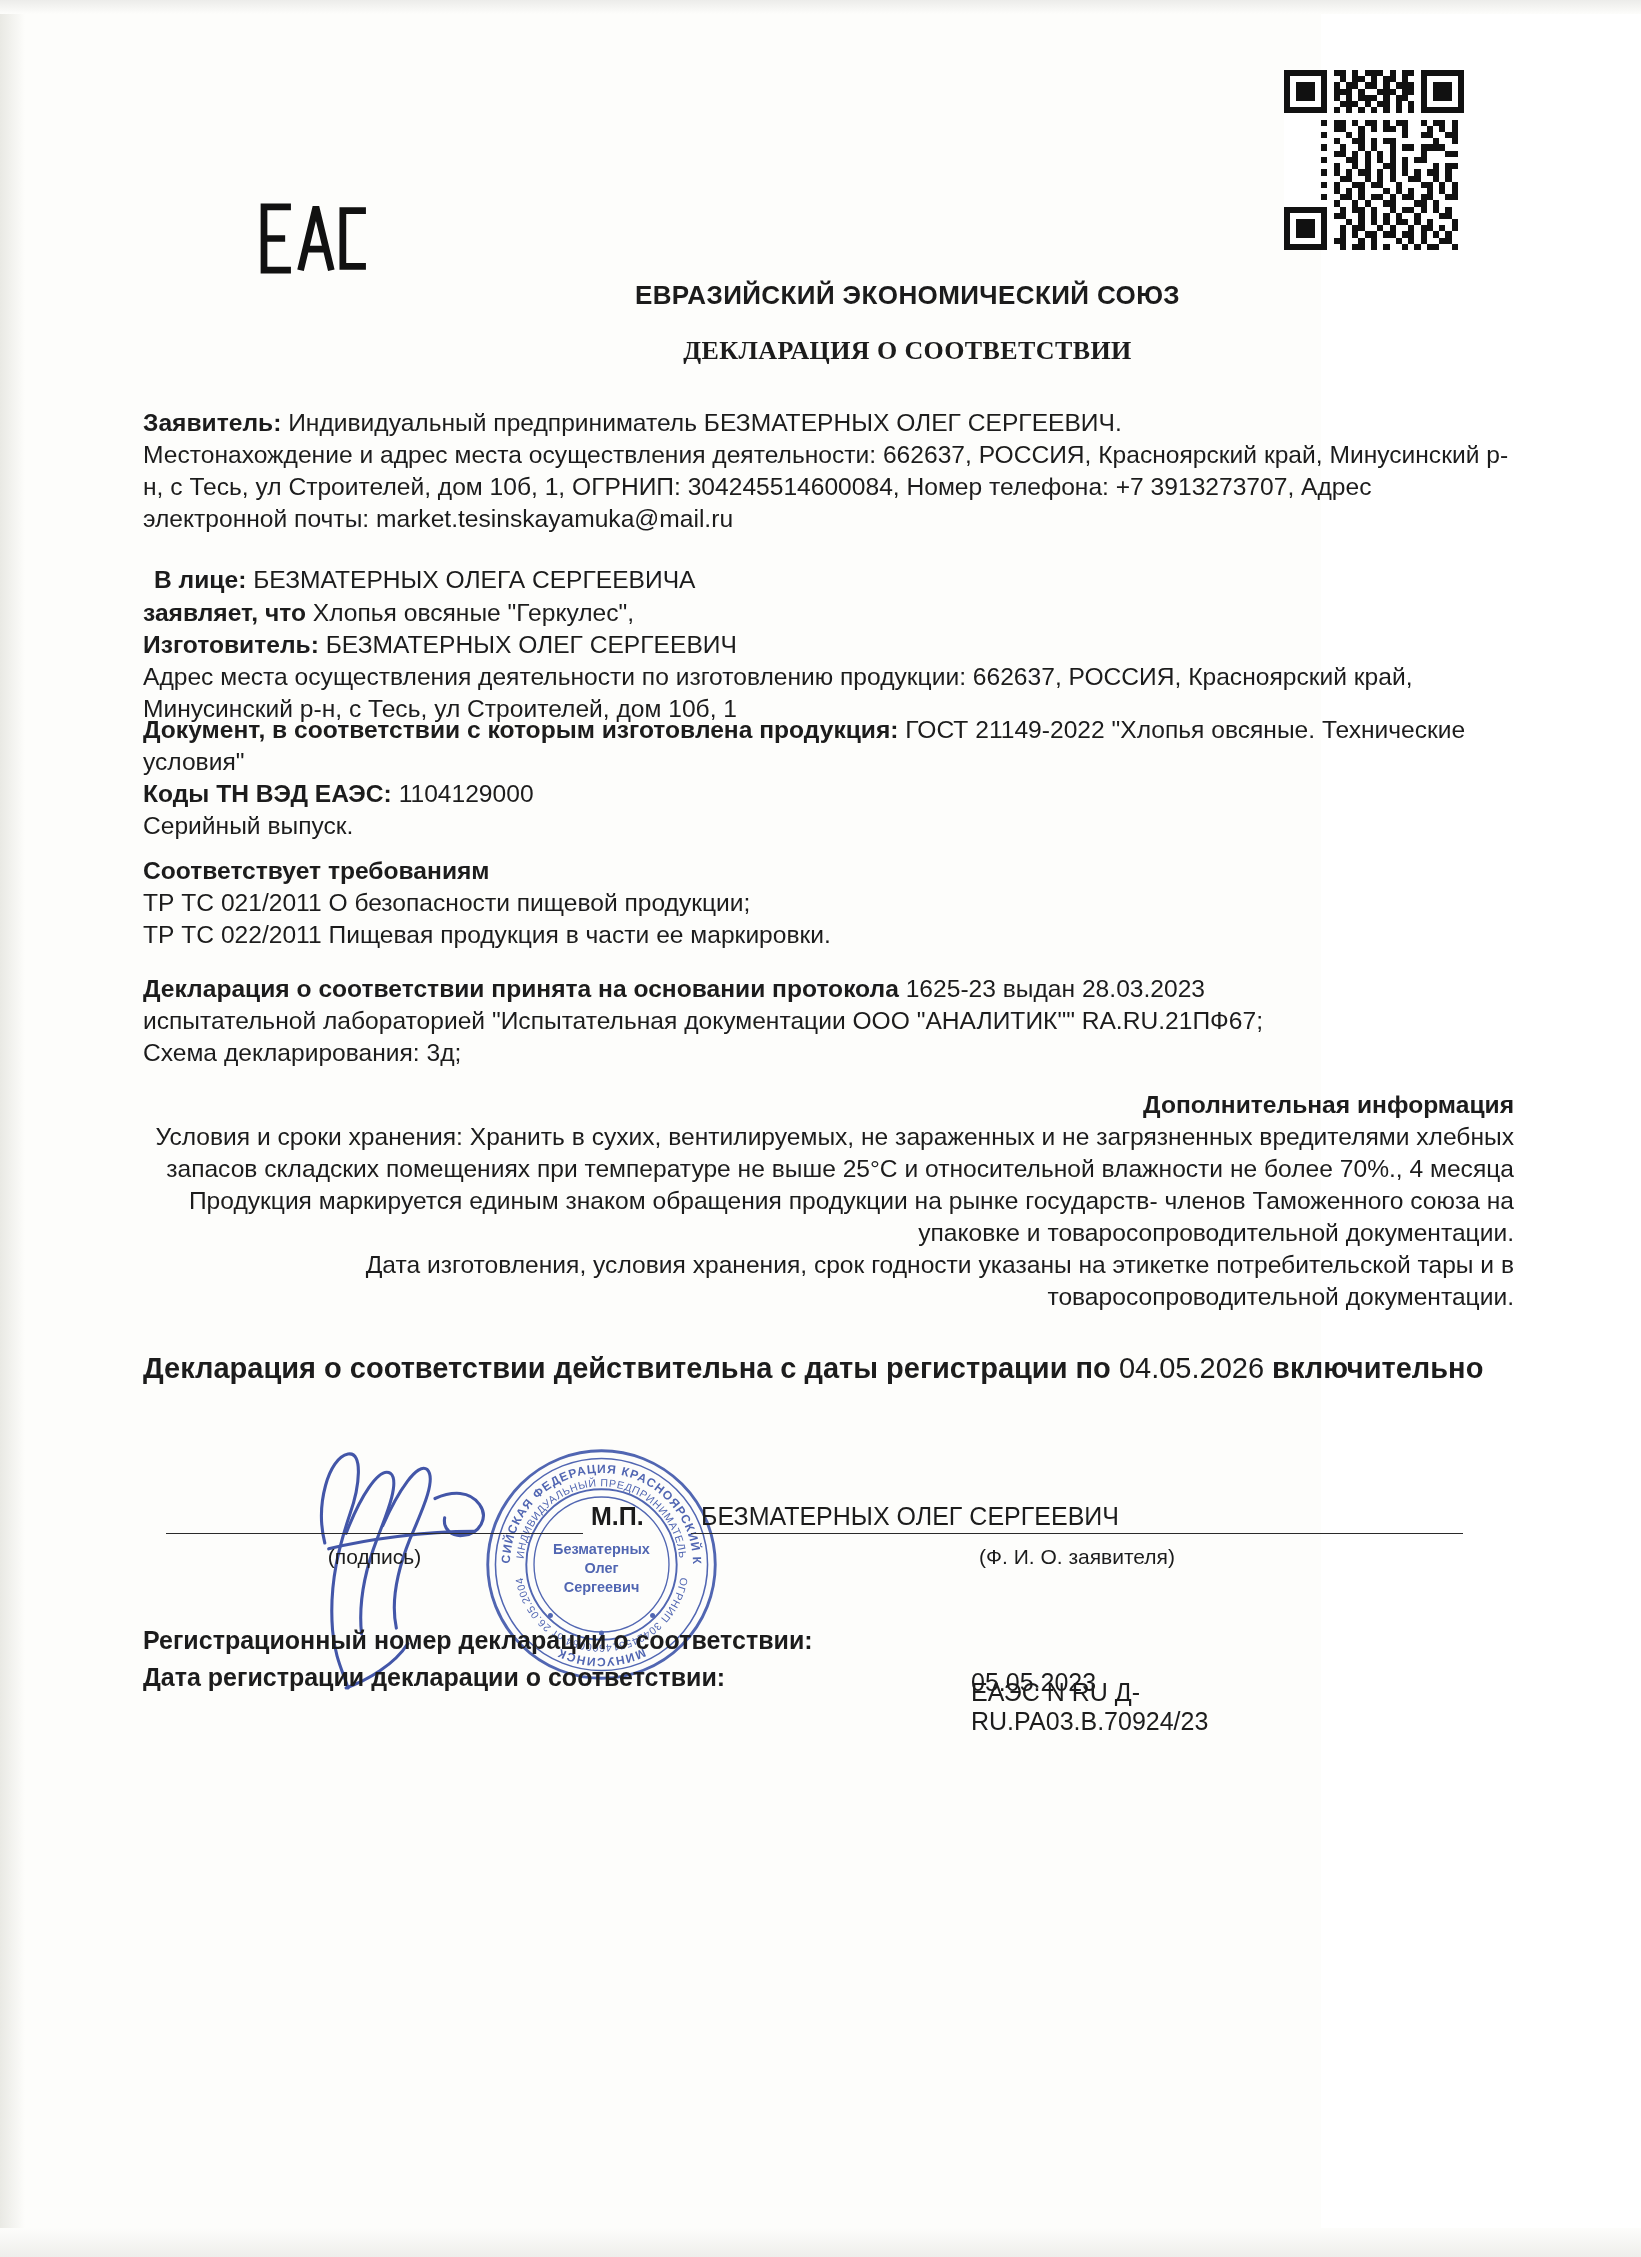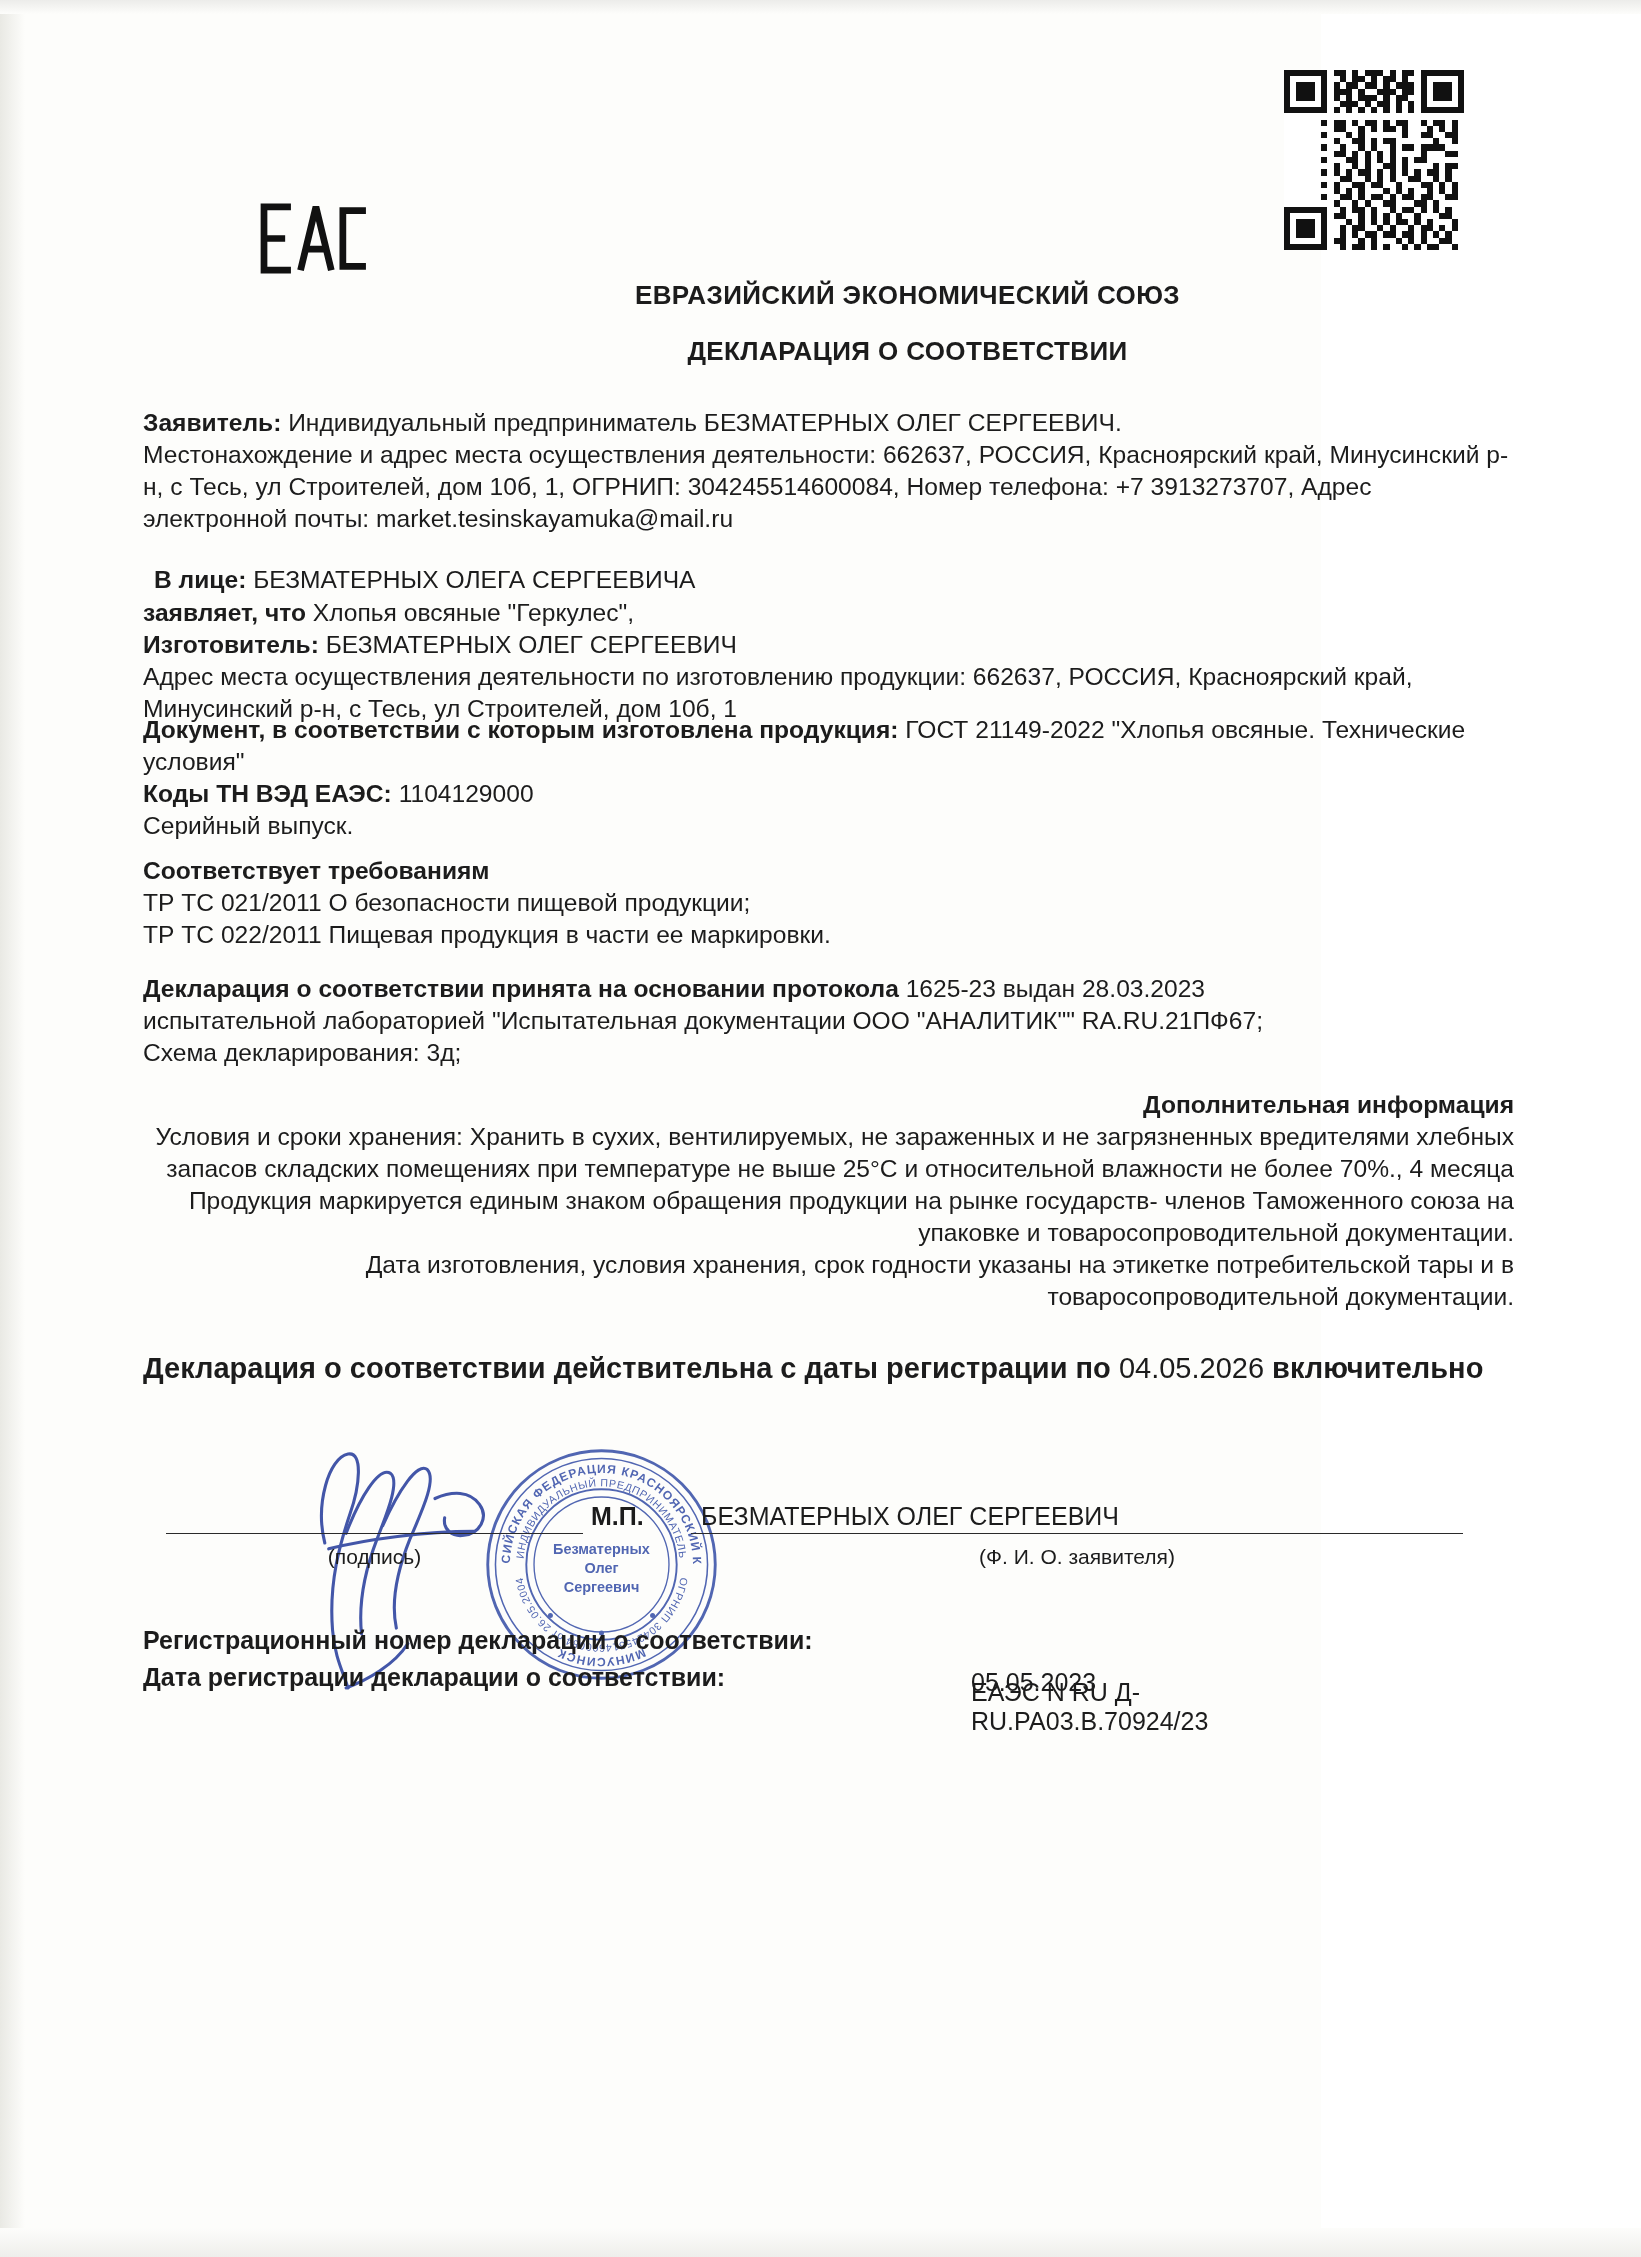--- a/index.html
+++ b/index.html
@@ -74,20 +74,21 @@
   }
   .doc-subtitle {
     position: absolute;
     left: 415px;
     top: 336px;
     width: 985px;
     text-align: center;
     font-size: 26px;
     font-weight: bold;
     letter-spacing: 0.4px;
+    font-family: Liberation Serif, serif;
   }
 
   
   .block {
     position: absolute;
     left: 143px;
     width: 1371px;
     font-size: 24.6px;
     line-height: 1.30;
   }

